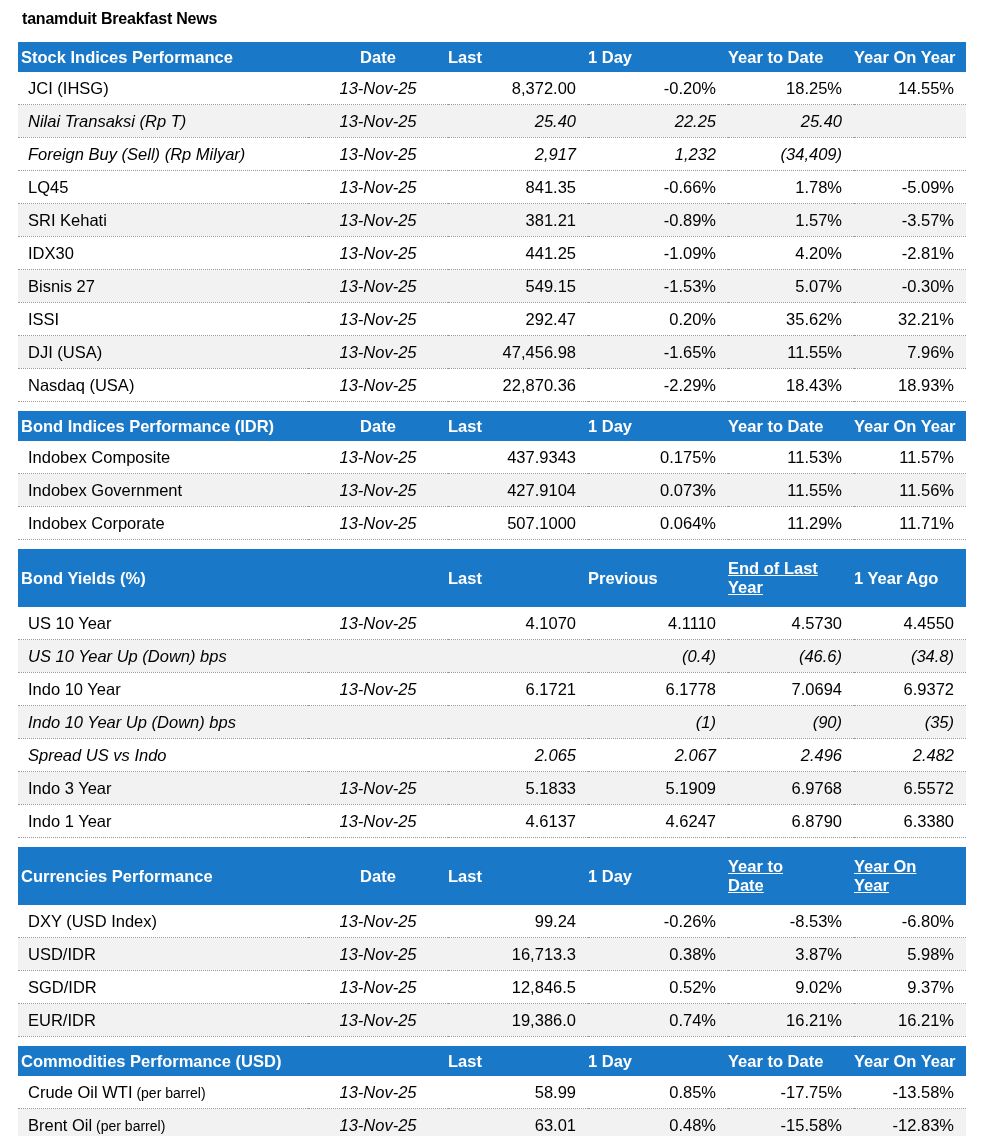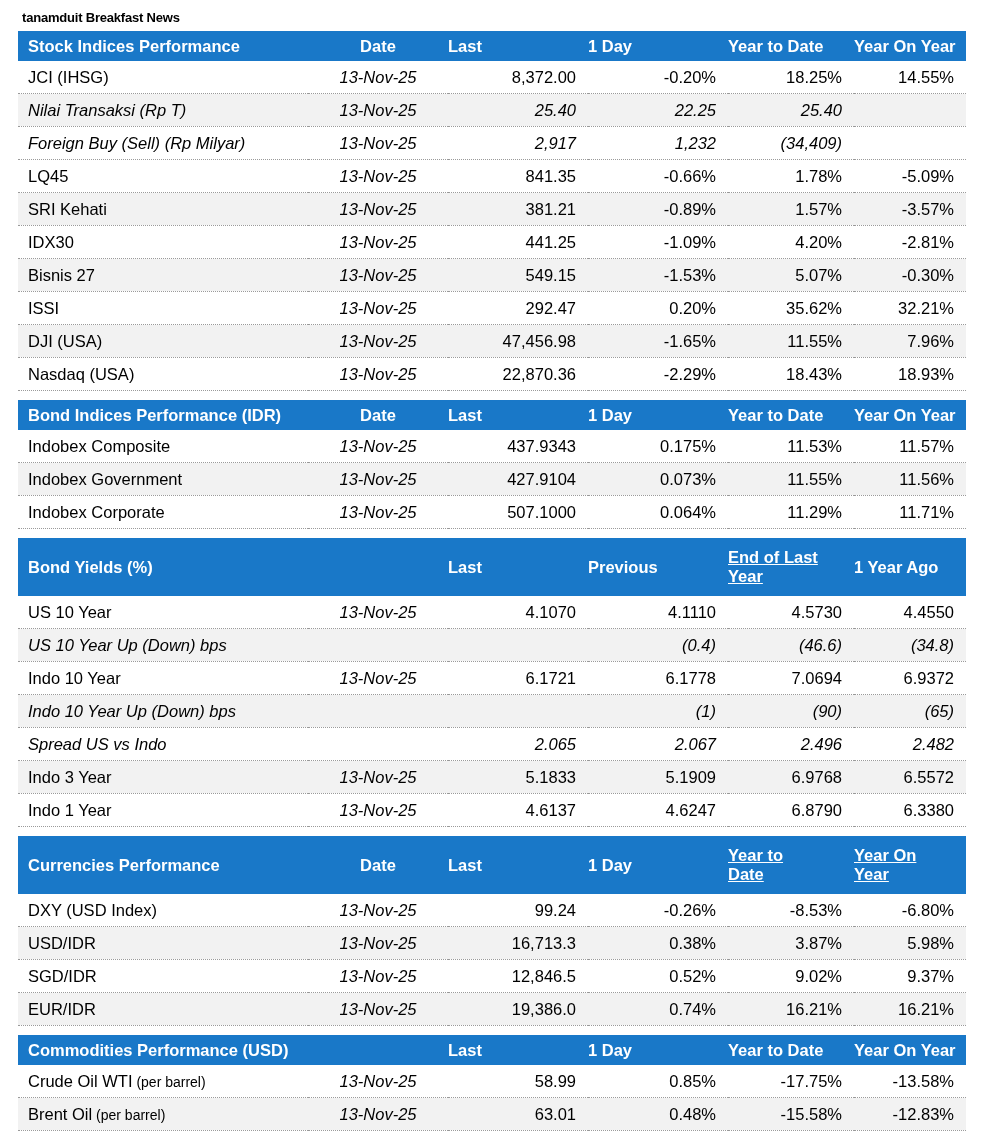--- a/index.html
+++ b/index.html
@@ -13,23 +13,23 @@
     font-family: "Liberation Sans", sans-serif;
     color: #000000;
     overflow: hidden;
   }
   .page {
     width: 982px;
     padding: 0;
     box-sizing: border-box;
   }
   .doc-title {
-    font-size: 13px;
+    font-size: 16px;
     font-weight: bold;
-    padding: 10px 0 6px 22px;
+    padding: 10px 0 14px 22px;
     letter-spacing: -0.2px;
   }
   table.sheet {
     width: 948px;
     margin-left: 18px;
     border-collapse: collapse;
     table-layout: fixed;
   }
   table.sheet td, table.sheet th {
     padding: 0;
@@ -43,21 +43,21 @@
     font-size: 16.5px;
     height: 30px;
     vertical-align: middle;
     white-space: nowrap;
     overflow: hidden;
   }
   tr.band.tall td {
     height: 58px;
   }
   tr.band td.lbl {
-    padding-left: 10px;
+    padding-left: 3px;
     text-align: left;
   }
   tr.band td.c {
     text-align: center;
   }
   tr.band td.r {
     padding-right: 12px;
   }
   tr.band td.two-line {
     line-height: 19px;
@@ -279,21 +279,21 @@
         <td class="r">6.1778</td>
         <td class="r">7.0694</td>
         <td class="r">6.9372</td>
       </tr>
       <tr class="row alt ital">
         <td class="lbl">Indo 10 Year Up (Down) bps</td>
         <td class="c date-col"></td>
         <td class="r"></td>
         <td class="r">(1)</td>
         <td class="r">(90)</td>
-        <td class="r">(65)</td>
+        <td class="r">(35)</td>
       </tr>
       <tr class="row ital">
         <td class="lbl">Spread US vs Indo</td>
         <td class="c date-col"></td>
         <td class="r">2.065</td>
         <td class="r">2.067</td>
         <td class="r">2.496</td>
         <td class="r">2.482</td>
       </tr>
       <tr class="row alt">

